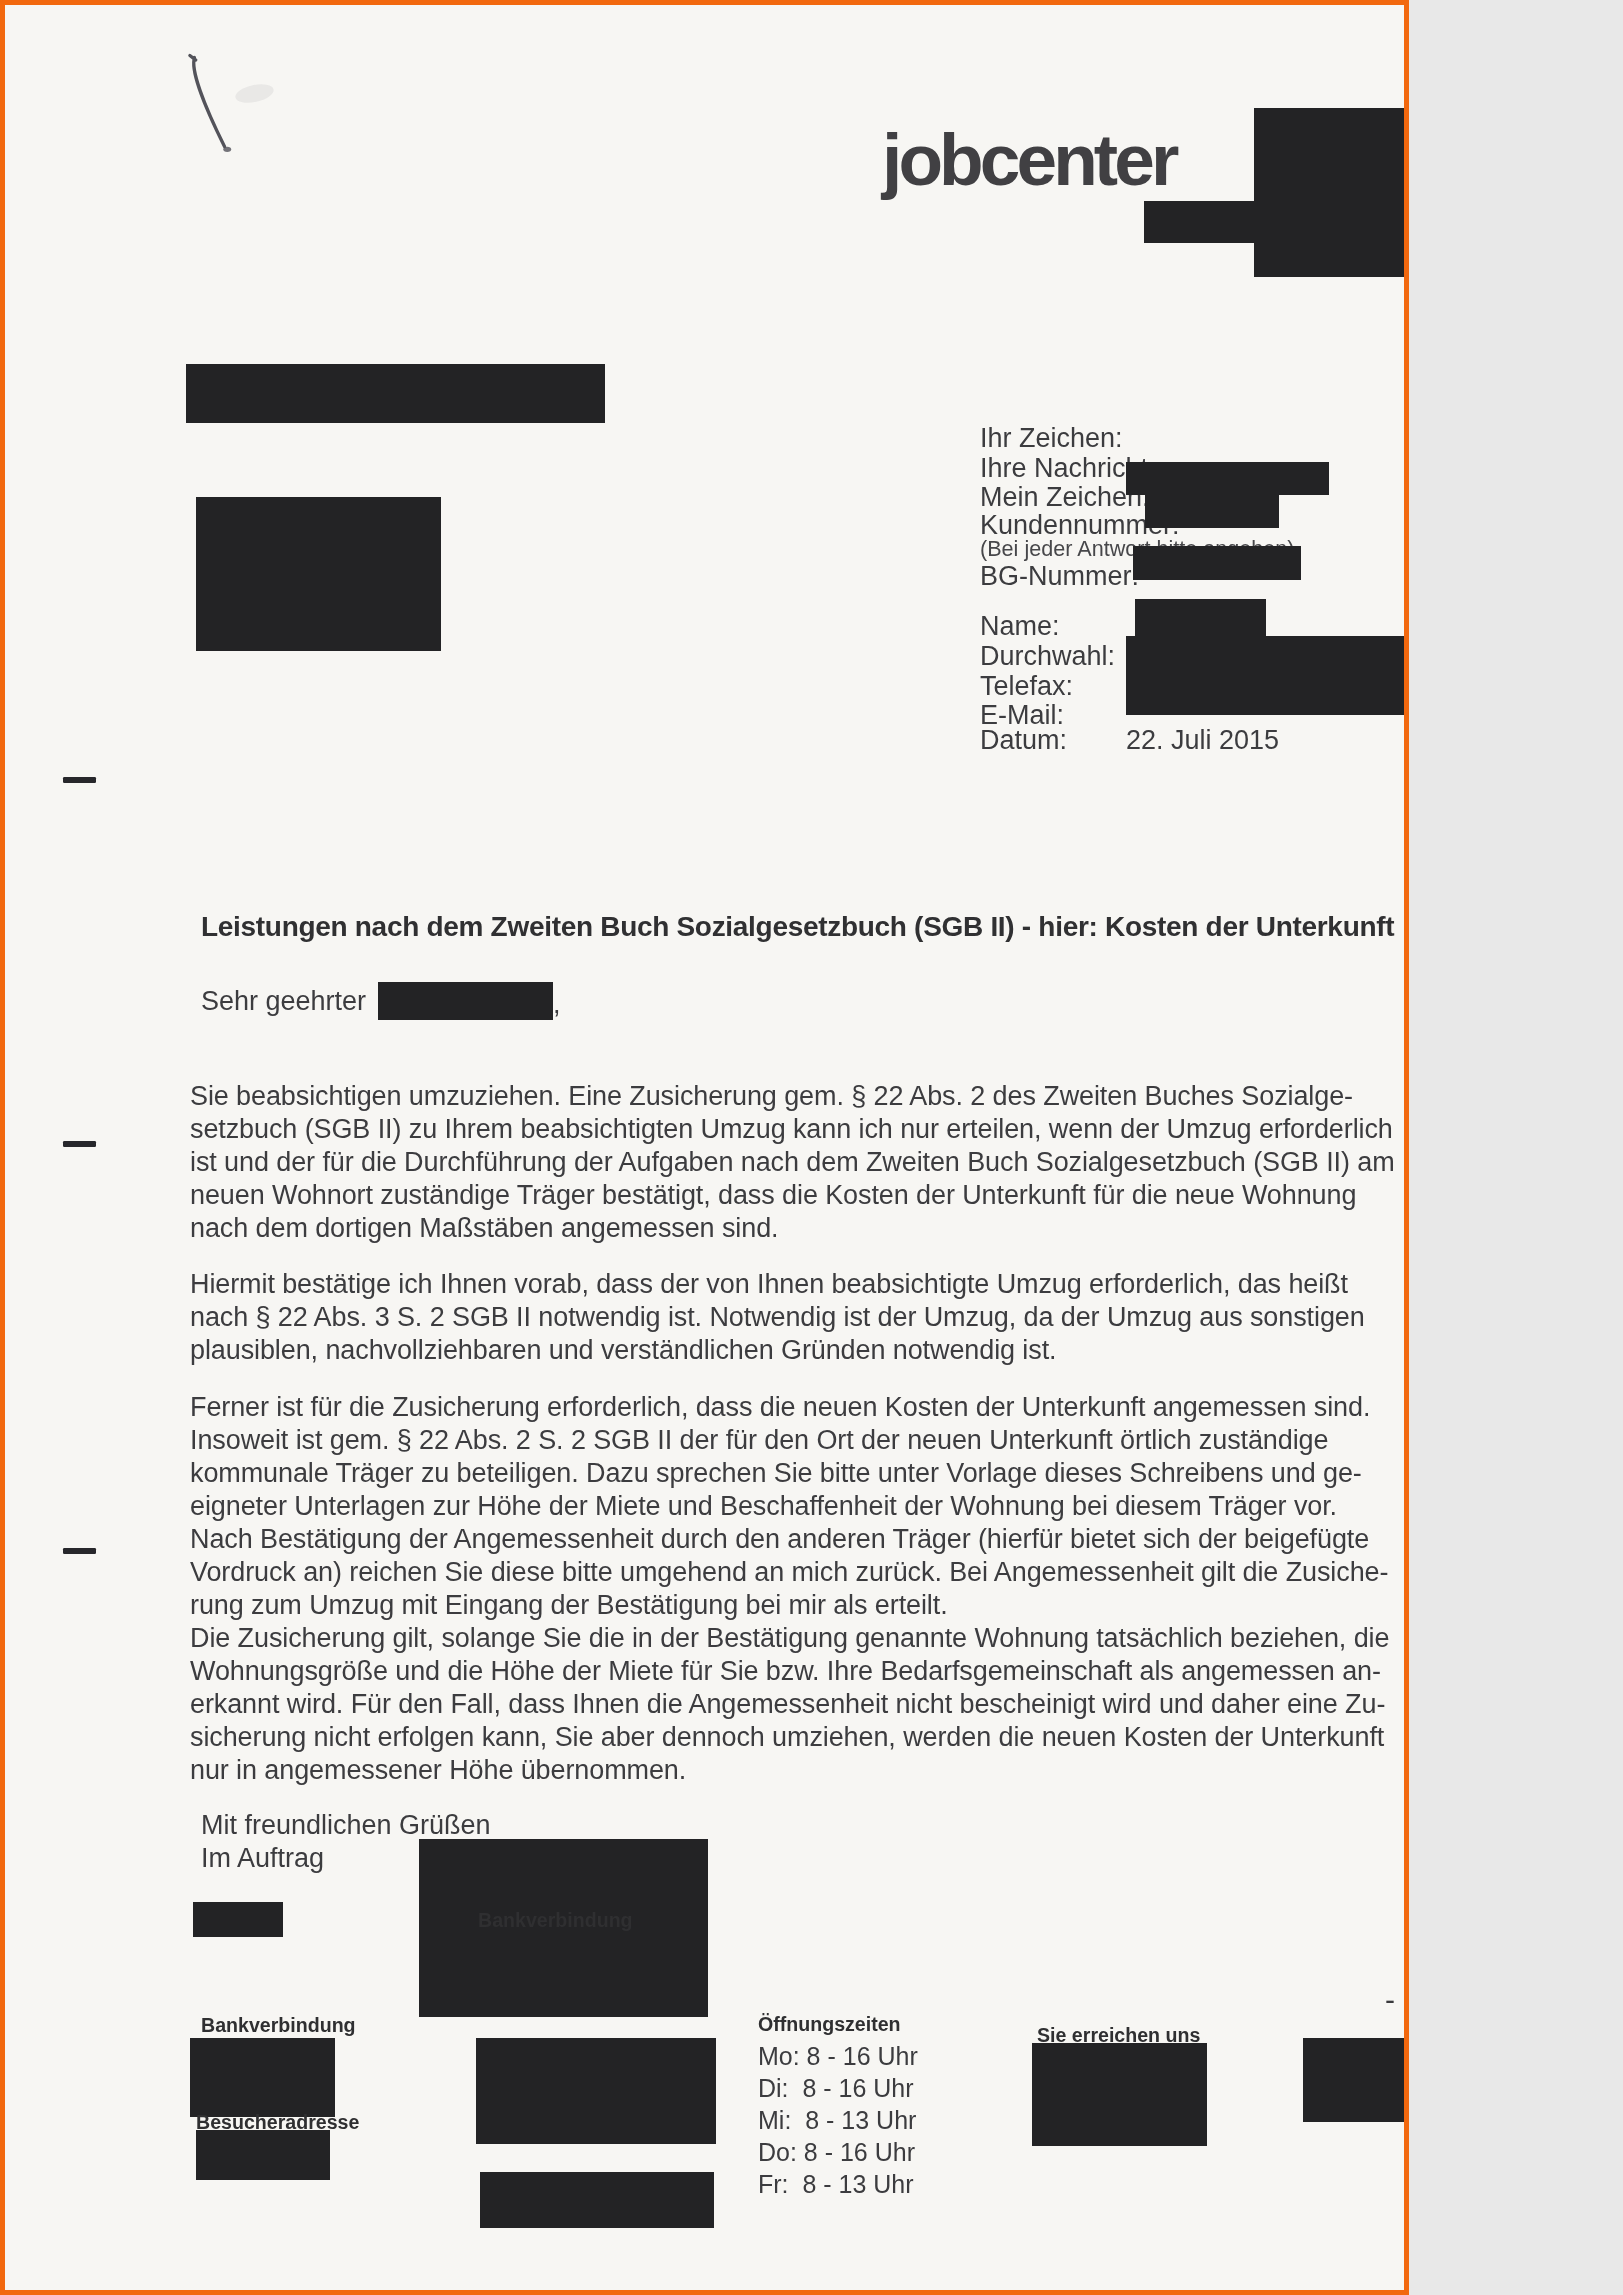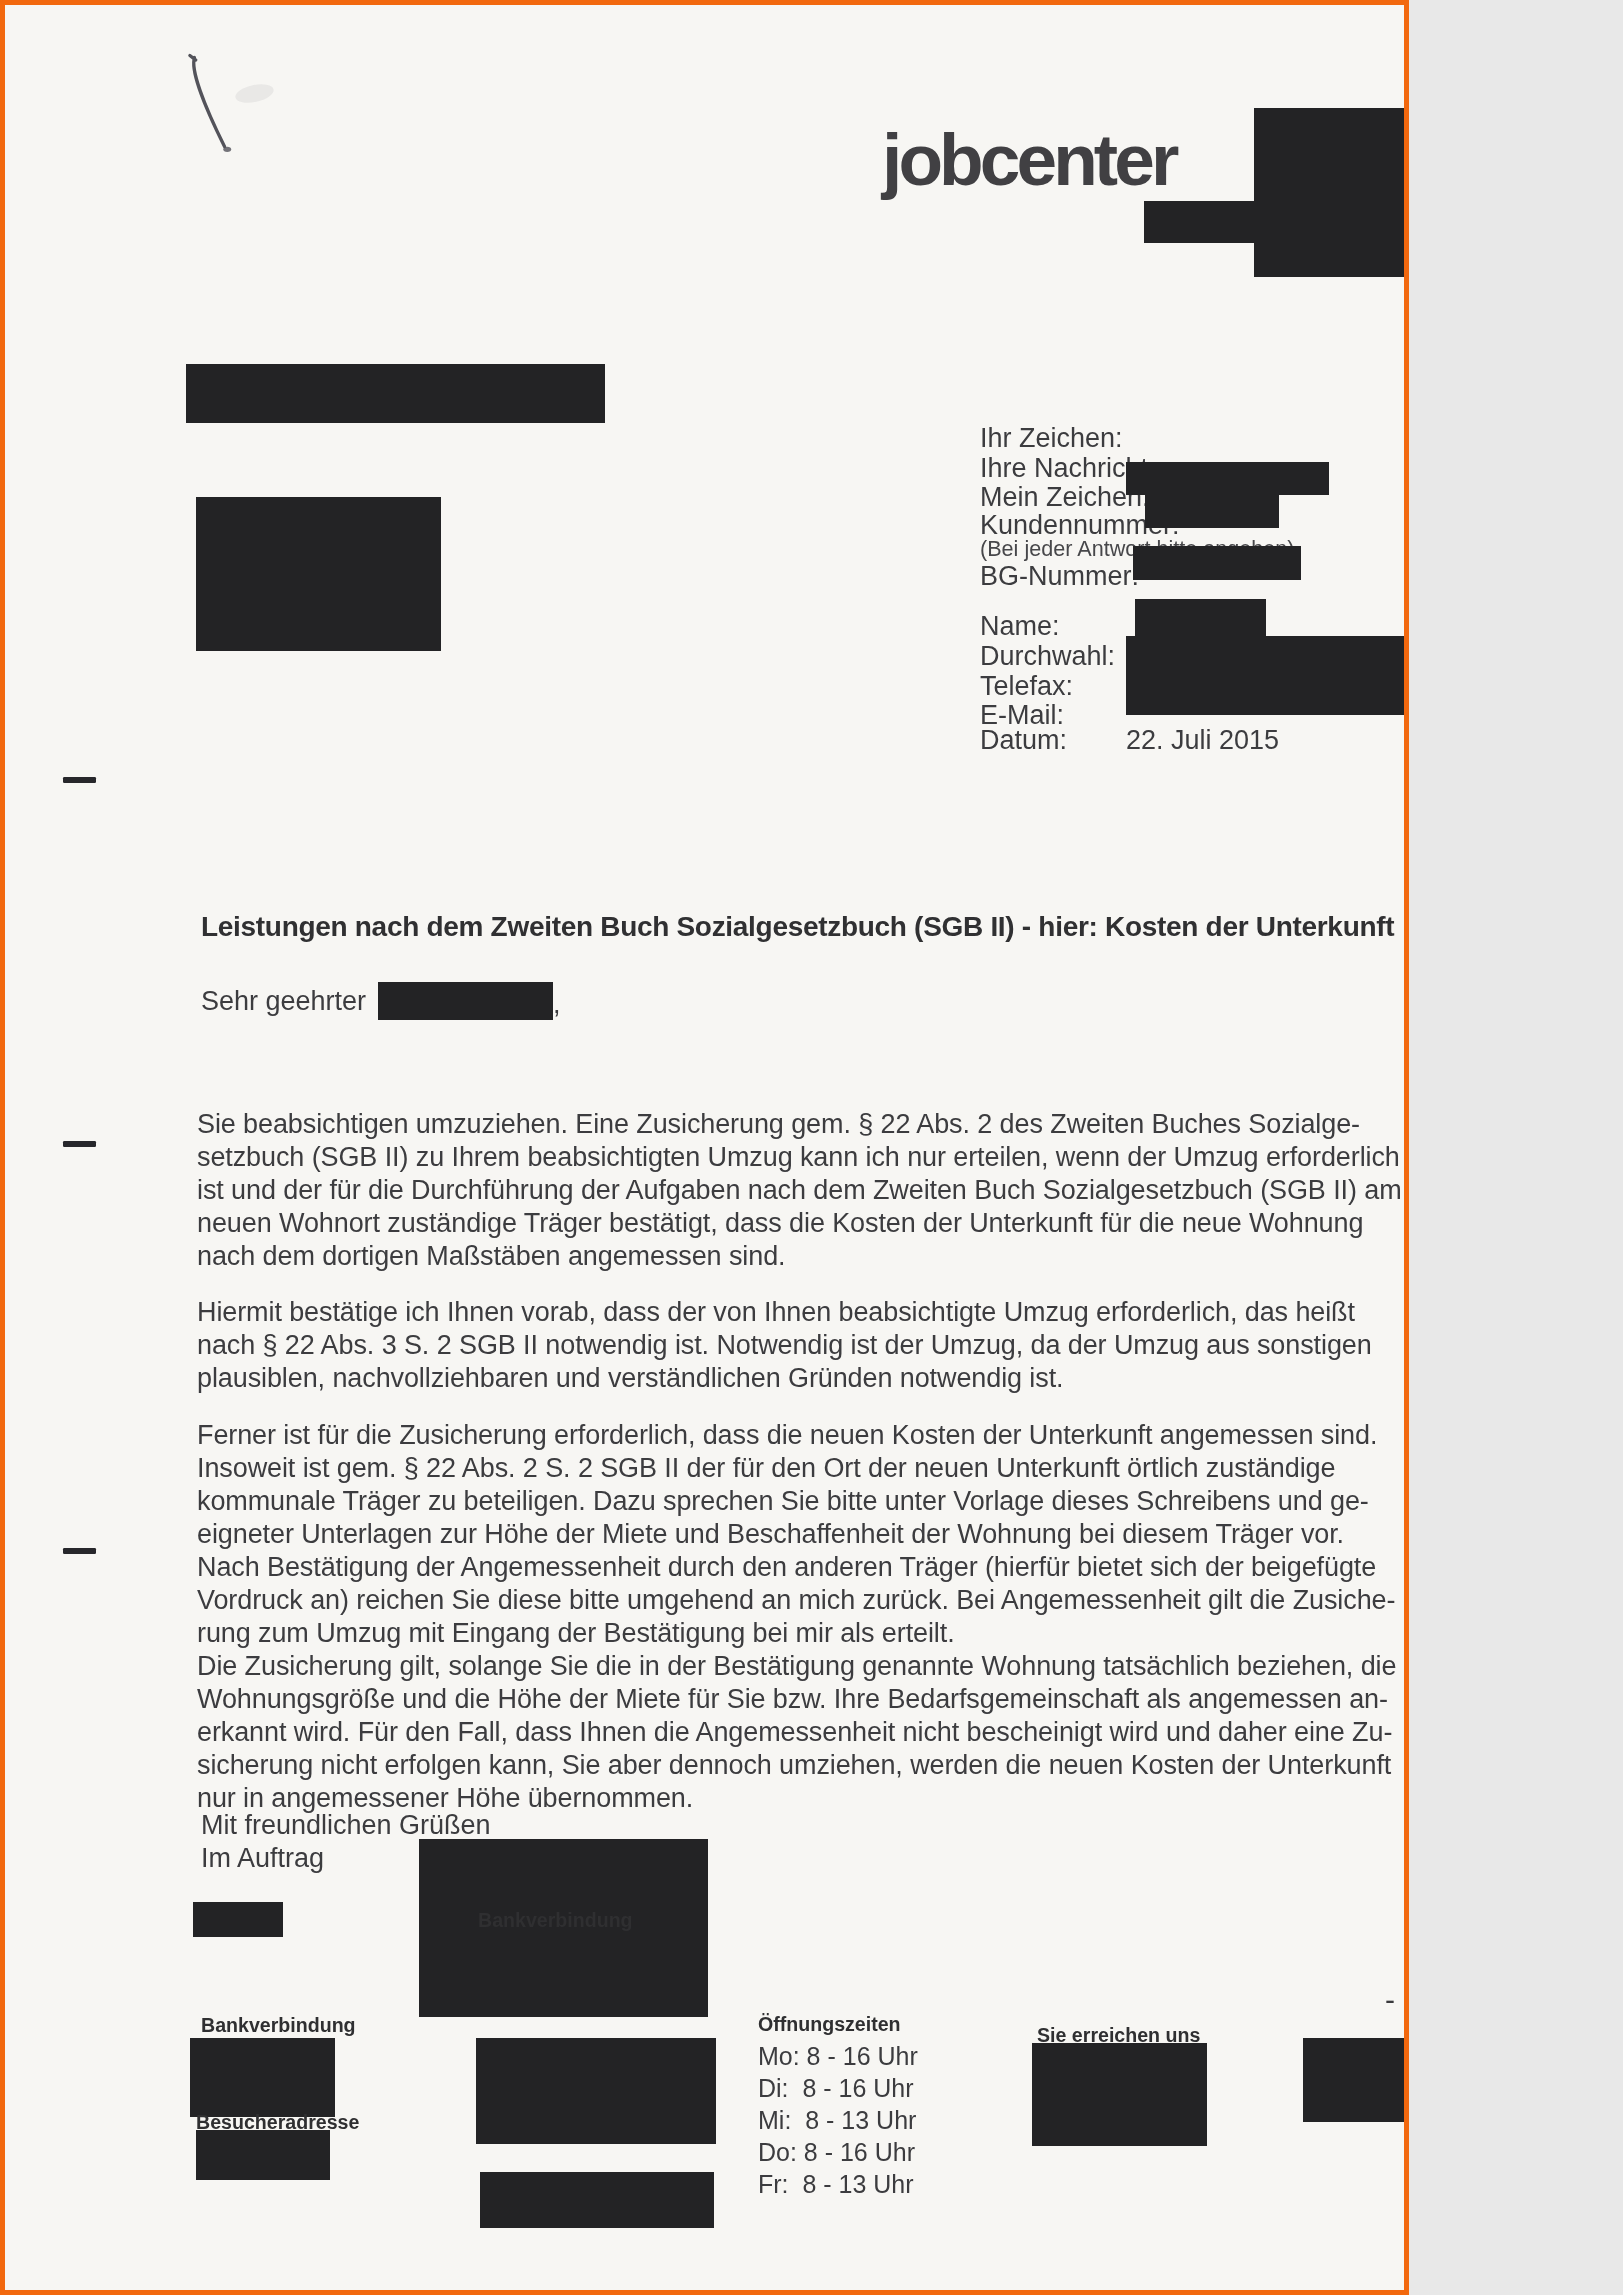--- a/index.html
+++ b/index.html
@@ -28,23 +28,23 @@
   .salutation {
     position:absolute; left:196px; top:977px;
     display:flex; align-items:center;
     font-size:27px;
   }
   .salutation .redact-inline {
     display:inline-block; width:175px; height:38px; background:#232325; margin-left:11.8px;
   }
   .salutation .comma { align-self:flex-end; }
   .para {
-    position:absolute; left:192px; width:1296px;
+    position:absolute; left:185px; width:1296px;
     font-size:27px; line-height:33px; letter-spacing:-0.1px;
-    white-space:pre; color:#3c3c3f;margin-top:28px;
+    white-space:pre; color:#3c3c3f;
   }
   .closing { position:absolute; left:196px; font-size:27px; white-space:pre; }
   .fold { position:absolute; left:58px; width:33px; height:5.9px; background:#27272b; border-radius:1.3px; }
   .page-number { position:absolute; left:1380px; top:1978px; font-size:30px; letter-spacing:2.6px; color:#39393c; white-space:pre; }
   .foot-lbl { position:absolute; font-size:19.6px; font-weight:bold; color:#2f2f31; white-space:pre; }
   .hour { position:absolute; left:753px; font-size:25px; color:#3c3c3f; white-space:pre; }
   .pen-mark { position:absolute; left:171px; top:42px; }
   .smudge { position:absolute; left:230px; top:80px; width:39px; height:17px;
             background:rgba(60,60,70,0.07); border-radius:50%; transform:rotate(-12deg); }
 </style>

